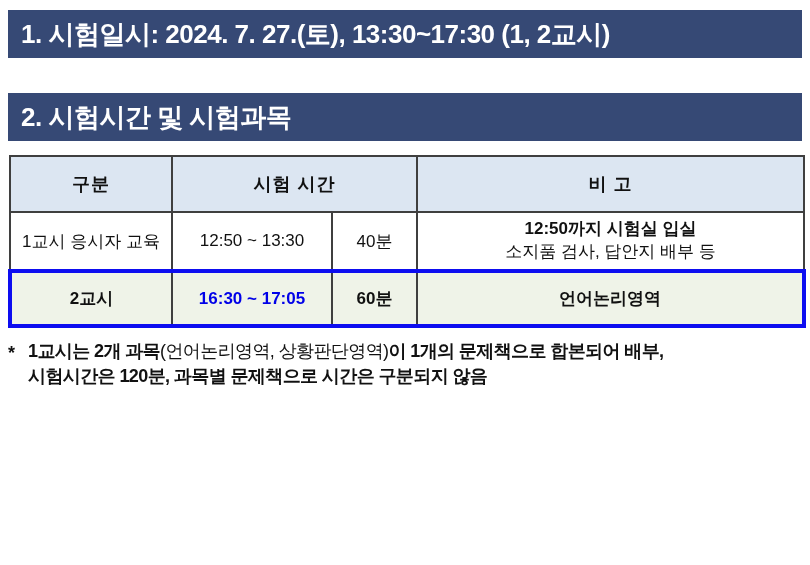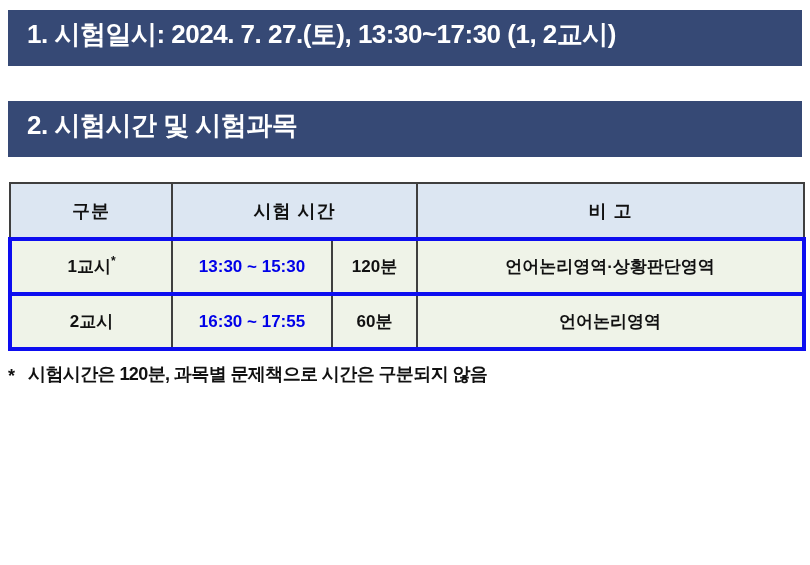--- a/index.html
+++ b/index.html
@@ -4,32 +4,32 @@
 <style>
   * { box-sizing: border-box; margin: 0; padding: 0; }
   html, body { width: 810px; height: 565px; background: #ffffff; }
   body {
     font-family: "Liberation Sans", "DejaVu Sans", sans-serif;
     color: #111111;
     padding: 10px 8px 0 8px;
   }
   .banner {
     width: 794px;
-    height: 56px;
+    height: 48px;
     background: #364975;
     color: #ffffff;
     font-size: 26px;
     font-weight: bold;
     line-height: 48px;
-    padding-left: 19px;
+    padding-left: 13px;
     letter-spacing: -0.5px;
     white-space: nowrap;
   }
   .banner1 { margin-bottom: 35px; }
-  .banner2 { margin-bottom: 25px; }
+  .banner2 { margin-bottom: 14px; }
 
   table.sched {
     width: 794px;
     border-collapse: collapse;
     table-layout: fixed;
   }
   table.sched th, table.sched td {
     border: 2px solid #3f3f3f;
     text-align: center;
     vertical-align: middle;
@@ -87,33 +87,37 @@
       <col style="width:387px">
   </colgroup>
   <thead>
     <tr>
       <th>구분</th>
       <th colspan="2">시험 시간</th>
       <th>비 고</th>
     </tr>
   </thead>
   <tbody>
-    <tr class="hl">
-      <td class="b"><span>1교시</span><sup class="aster">*</sup></td>
-      <td class="time-cell blue-time">13:30 ~ 15:30</td>
-      <td class="dur-cell b">120분</td>
-      <td class="b">언어논리영역·상황판단영역</td>
+    <tr class="r0">
+      <td>1교시 응시자 교육</td>
+      <td class="time-cell">12:50 ~ 13:30</td>
+      <td class="dur-cell">40분</td>
+      <td>
+        <div class="note-line b">12:50까지 시험실 입실</div>
+        <div class="note-line">소지품 검사, 답안지 배부 등</div>
+      </td>
     </tr>
     <tr class="hl">
       <td class="b">2교시</td>
-      <td class="time-cell blue-time">16:30 ~ 17:55</td>
+      <td class="time-cell blue-time">16:30 ~ 17:05</td>
       <td class="dur-cell b">60분</td>
       <td class="b">언어논리영역</td>
     </tr>
   </tbody>
 </table>
 
 <div class="footnote">
   <span class="marker">*</span>
   <div class="ftext">
+    <div><span class="b">1교시는 2개 과목</span><span>(언어논리영역, 상황판단영역)</span><span class="b">이 1개의 문제책으로 합본되어 배부,</span></div>
     <div class="b">시험시간은 120분, 과목별 문제책으로 시간은 구분되지 않음</div>
   </div>
 </div>
 
 </body></html>

